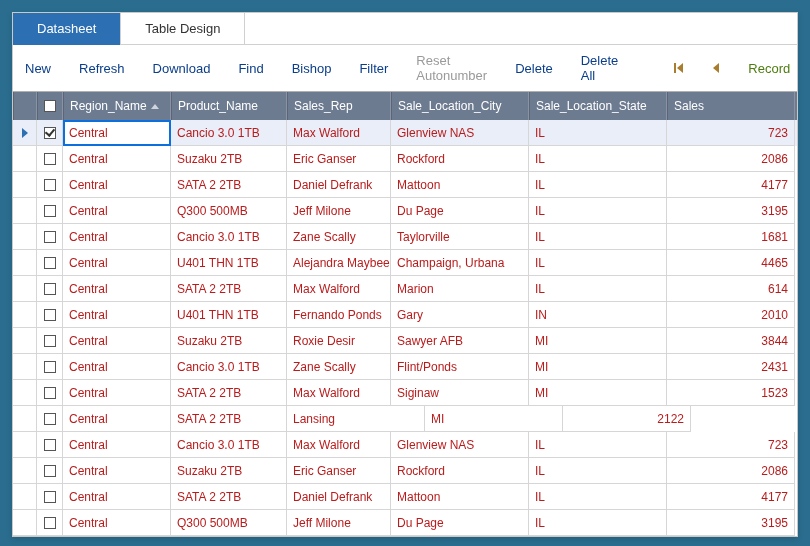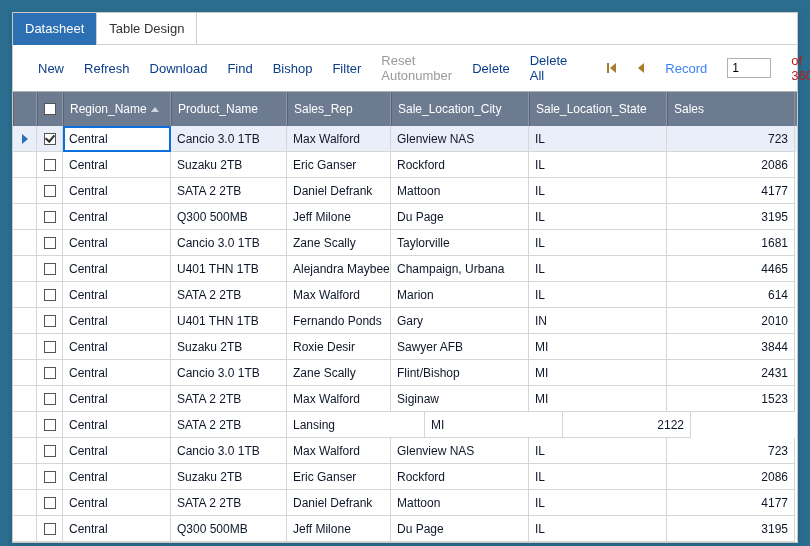--- a/index.html
+++ b/index.html
@@ -17,21 +17,21 @@
     background: #fff;
     width: 786px;
     border: 1px solid #c9c9c9;
     box-shadow: 0 2px 6px rgba(0,0,0,0.15);
   }
   .tabs {
     display: flex;
     background: #fff;
   }
   .tab {
-    padding: 8px 12px;
+    padding: 8px 24px;
     font-size: 13px;
     border-right: 1px solid #d0d0d0;
     border-bottom: 1px solid #d0d0d0;
     cursor: pointer;
   }
   .tab.active {
     background: #1b6ec2;
     background: #2c6fb3;
     color: #fff;
     border-bottom: none;
@@ -40,22 +40,22 @@
     background: #fff;
     color: #333;
   }
   .tabs-spacer {
     flex: 1;
     border-bottom: 1px solid #d0d0d0;
   }
   .toolbar {
     display: flex;
     align-items: center;
-    padding: 8px 25px;
-    gap: 20px;
+    padding: 8px 12px;
+    gap: 28px;
     color: #0b3e8a;
     font-size: 13px;
   }
   .toolbar .link {
     color: #0b3e8a;
     cursor: pointer;
   }
   .toolbar .link.disabled {
     color: #9a9a9a;
     cursor: default;
@@ -81,21 +81,21 @@
   }
   .record-total { color: #b91c1c; }
   .grid {
     border-top: 1px solid #b0b0b0;
     overflow: hidden;
   }
   .header-row {
     display: flex;
     background: #6d7b91;
     color: #fff;
-    height: 34px;
+    height: 28px;
     align-items: stretch;
     font-size: 12px;
   }
   .hcell {
     border-right: 1px solid #8a93a3;
     border-left: 1px solid #5a6578;
     display: flex;
     align-items: center;
     padding: 0 6px;
     overflow: hidden;
@@ -108,21 +108,21 @@
     border-left: 4px solid transparent;
     border-right: 4px solid transparent;
     border-bottom: 5px solid #cfd5df;
   }
   .row {
     display: flex;
     height: 26px;
     align-items: stretch;
     background: #fff;
     font-size: 12px;
-    color: #0f172a;
+    color: #b91c1c;
   }
   .row.selected {
     background: #e9eef8;
   }
   .cell {
     border-right: 1px solid #d6d6d6;
     border-bottom: 1px solid #d6d6d6;
     display: flex;
     align-items: center;
     padding: 0 6px;
@@ -195,21 +195,21 @@
       <svg width="10" height="10" viewBox="0 0 10 10">
           <rect x="0" y="0" width="2" height="10" fill="currentColor"></rect>
           <polygon points="9,0 9,10 3,5" fill="currentColor"></polygon>
         </svg>
     </span>
     <span class="nav-btn">
       <svg width="8" height="10" viewBox="0 0 8 10">
           <polygon points="7,0 7,10 1,5" fill="currentColor"></polygon>
         </svg>
     </span>
-    <span style="color:#3b82f6">Record</span>
+    <span style="color:#4d7c0f">Record</span>
     <input class="record-input" value="1" style="">
     <span class="record-total">of 360</span>
     <span class="nav-btn">
       <svg width="8" height="10" viewBox="0 0 8 10">
           <polygon points="1,0 1,10 7,5" fill="currentColor"></polygon>
         </svg>
     </span>
     <span class="nav-btn">
       <svg width="10" height="10" viewBox="0 0 10 10">
           <polygon points="1,0 1,10 7,5" fill="currentColor"></polygon>
@@ -343,21 +343,21 @@
           <div class="cell col-sales right">3844</div>
         </div>
         <div class="row">
           <div class="cell col-ind"></div>
           <div class="cell col-chk">
             <span class="chk"></span>
           </div>
           <div class="cell col-region">Central</div>
           <div class="cell col-product">Cancio 3.0 1TB</div>
           <div class="cell col-rep">Zane Scally</div>
-          <div class="cell col-city">Flint/Bishop</div>
+          <div class="cell col-city">Flint/Ponds</div>
           <div class="cell col-state">MI</div>
           <div class="cell col-sales right">2431</div>
         </div>
         <div class="row">
           <div class="cell col-ind"></div>
           <div class="cell col-chk">
             <span class="chk"></span>
           </div>
           <div class="cell col-region">Central</div>
           <div class="cell col-product">SATA 2 2TB</div>

